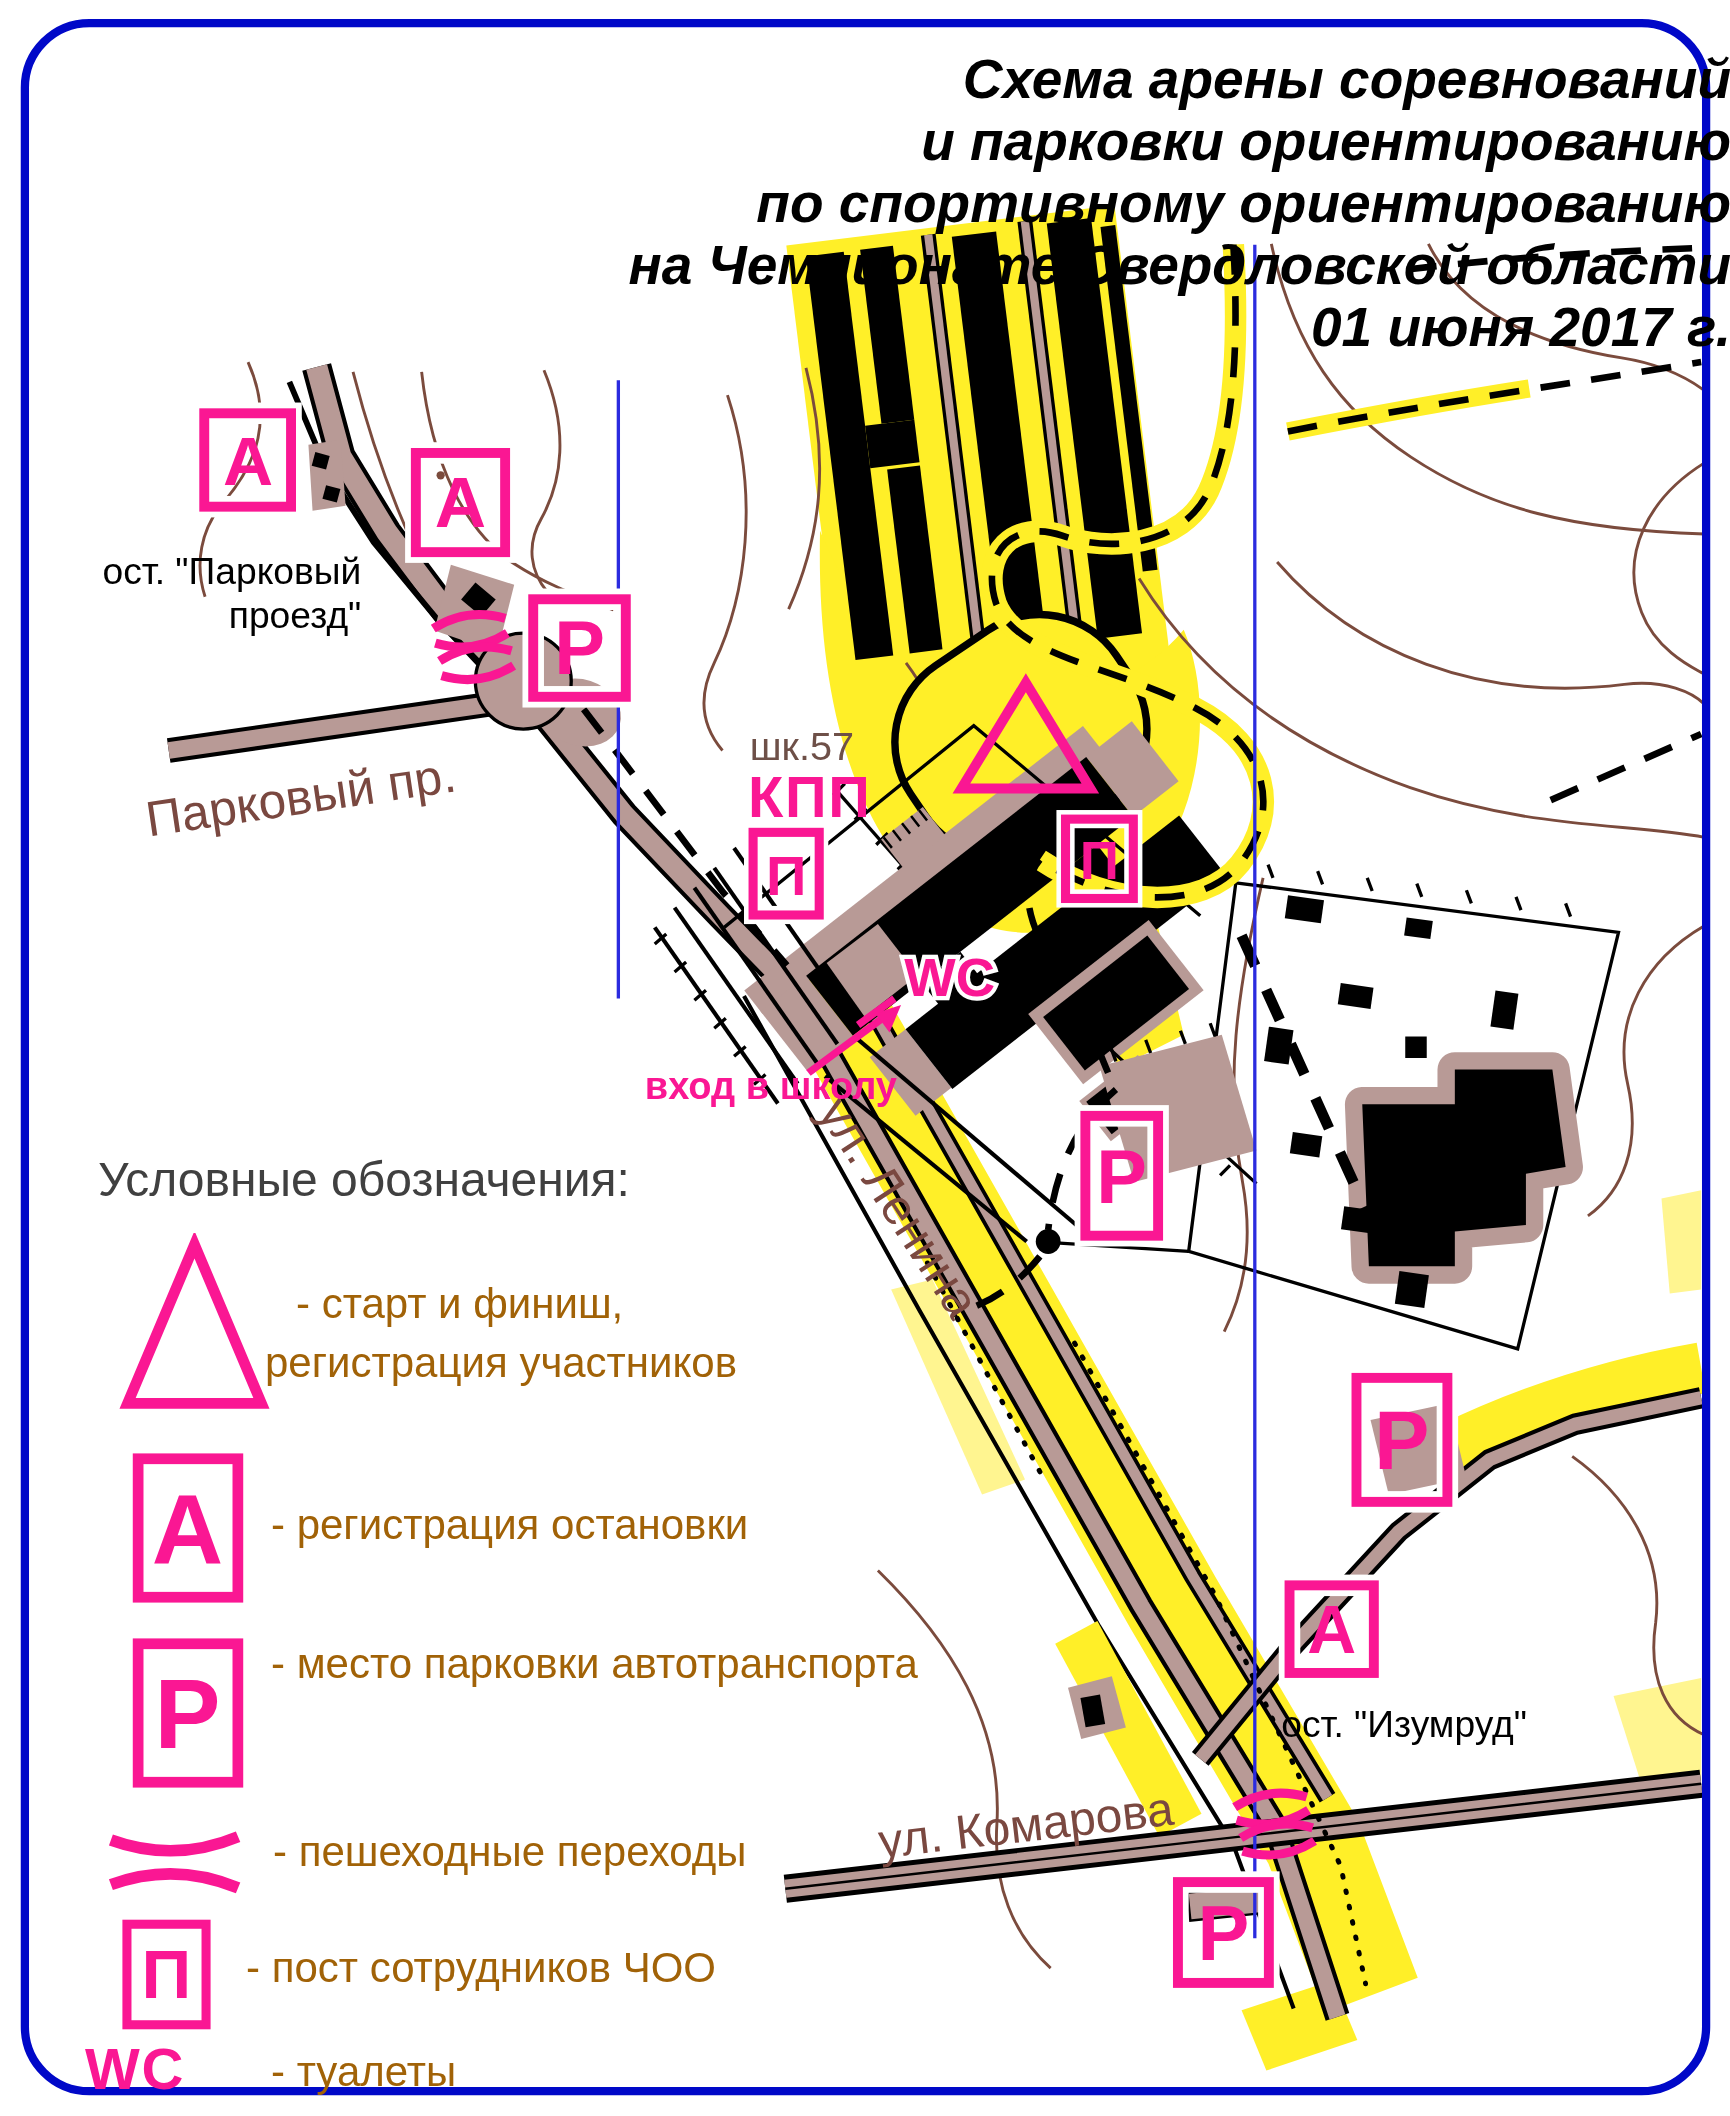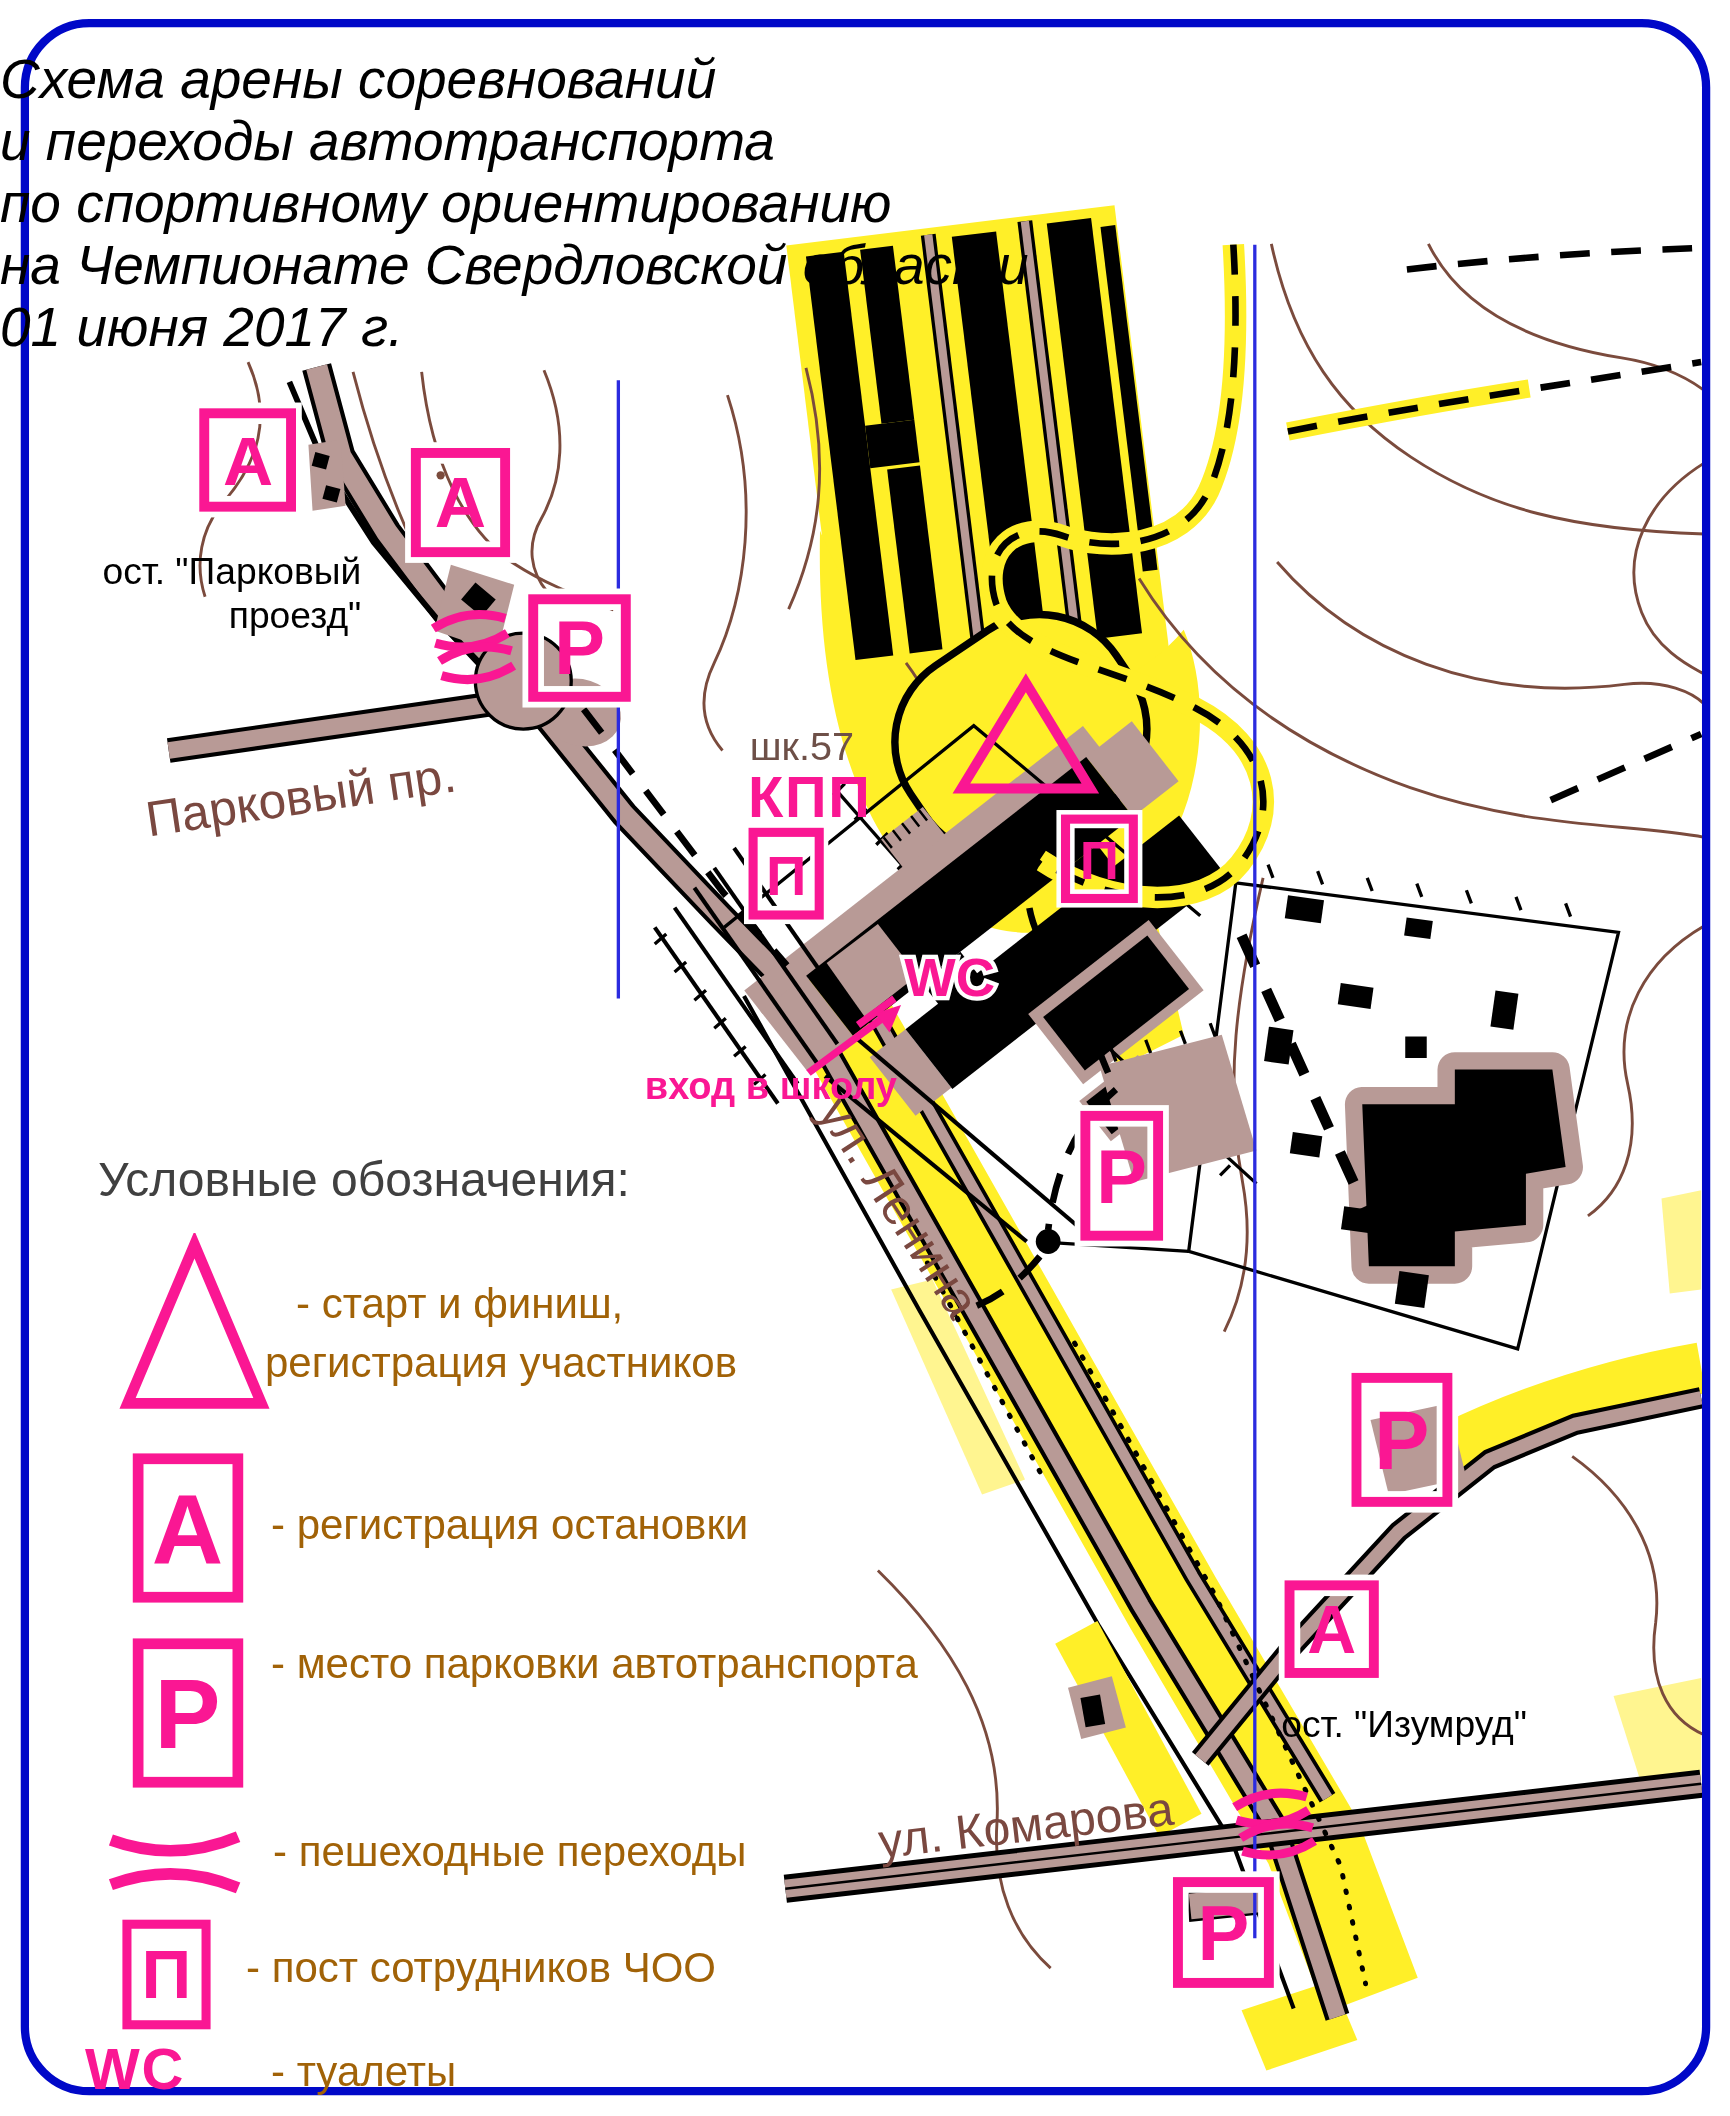--- a/index.html
+++ b/index.html
@@ -3,22 +3,22 @@
 <meta charset="utf-8">
 <style>
   html,body{margin:0;padding:0;}
   body{
     width:1731px;height:2116px;position:relative;background:#ffffff;
     font-family:"Liberation Sans",sans-serif;overflow:hidden;
   }
   #map-svg{position:absolute;left:0;top:0;z-index:1;}
   .title-block{
     position:absolute;left:0;right:0;top:48px;z-index:3;
-    text-align:left;font-size:55px;line-height:62px;
-    font-weight:normal;font-style:italic;color:#000;
+    text-align:right;font-size:55px;line-height:62px;
+    font-weight:bold;font-style:italic;color:#000;
   }
   .legend{position:absolute;left:0;top:0;z-index:3;}
   .legend-heading{
     position:absolute;left:98px;top:1152px;font-size:48px;color:#404040;white-space:nowrap;
   }
   .legend-label{position:absolute;font-size:42px;color:#a16207;white-space:nowrap;}
   .legend-sym{position:absolute;}
   .legend-wc{
     position:absolute;left:85px;top:2035px;font-size:58px;font-weight:bold;
     color:#fa1793;letter-spacing:1.7px;
@@ -314,21 +314,21 @@
       <rect x="1289" y="991" width="82" height="96" fill="none" stroke="#fa1793" stroke-width="11"></rect>
       <text x="1330" y="1064" font-size="66" font-weight="bold" fill="#fa1793" text-anchor="middle">П</text>
     </g>
   </g>
 
   <rect x="30" y="28" width="2034" height="2502" rx="78" fill="none" stroke="#0008c8" stroke-width="10"></rect>
 </svg>
 
 <div class="title-block">
   <div>Схема арены соревнований</div>
-  <div>и переходы автотранспорта</div>
+  <div>и парковки ориентированию</div>
   <div>по спортивному ориентированию</div>
   <div>на Чемпионате Свердловской области</div>
   <div>01 июня 2017 г.</div>
 </div>
 
 <div class="legend">
   <div class="legend-heading">Условные обозначения:</div>
 
   <svg class="legend-sym" style="left:116px;top:1233px" width="157" height="182" viewBox="0 0 190 220">
     <polygon points="95,14 14,206 176,206" fill="none" stroke="#fa1793" stroke-width="13"></polygon>

